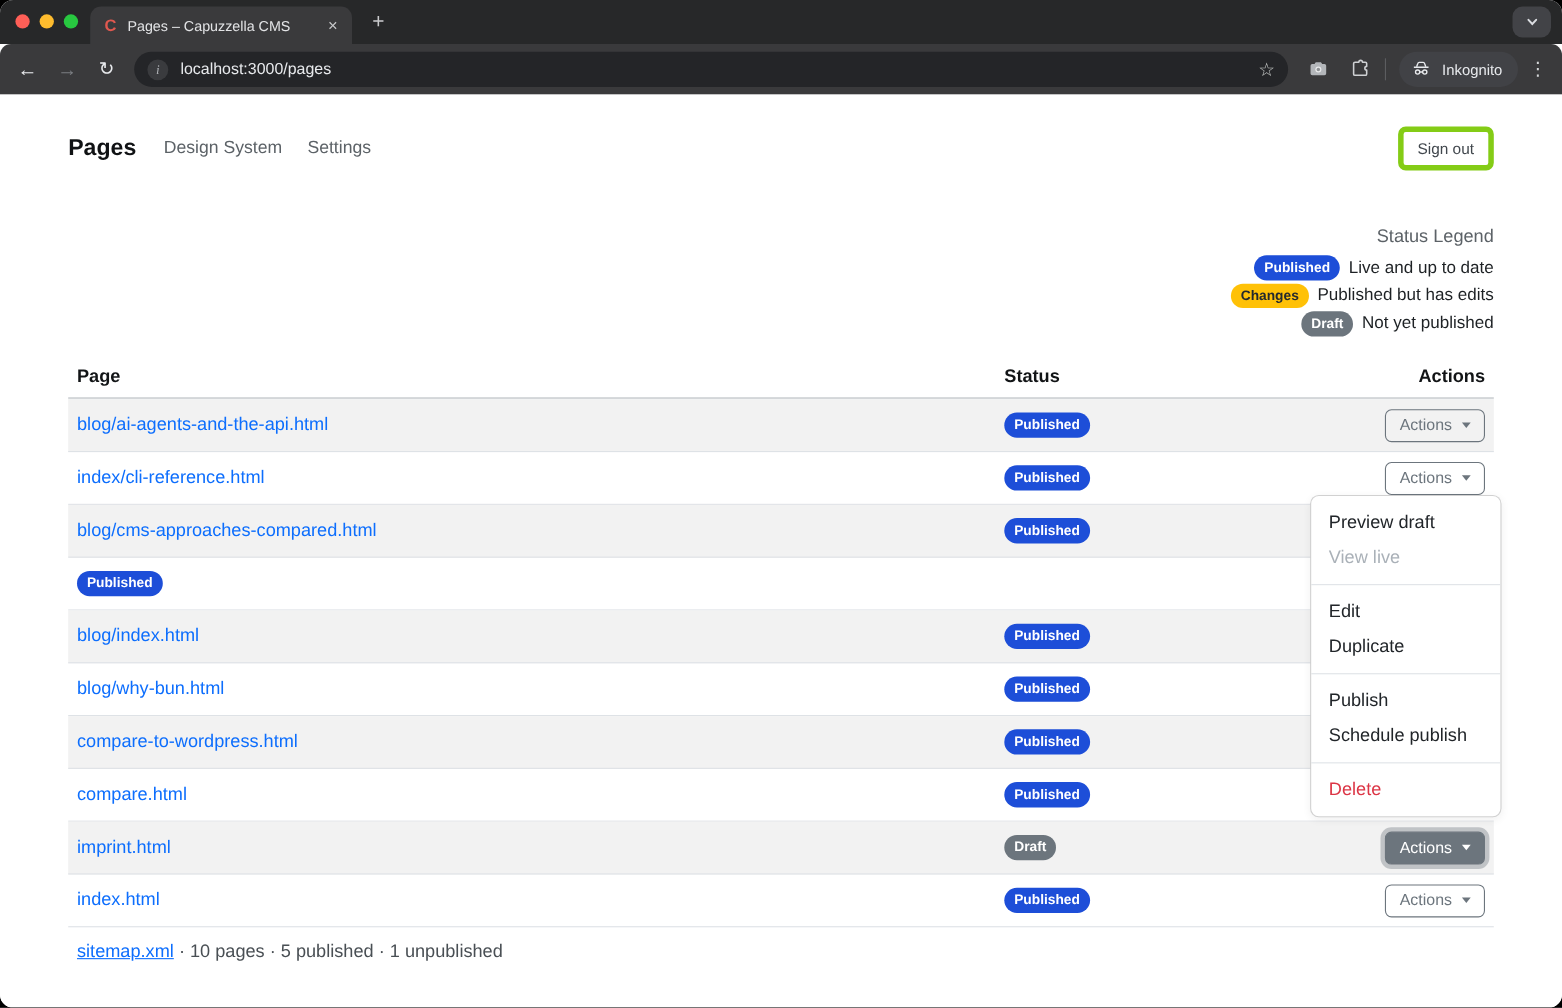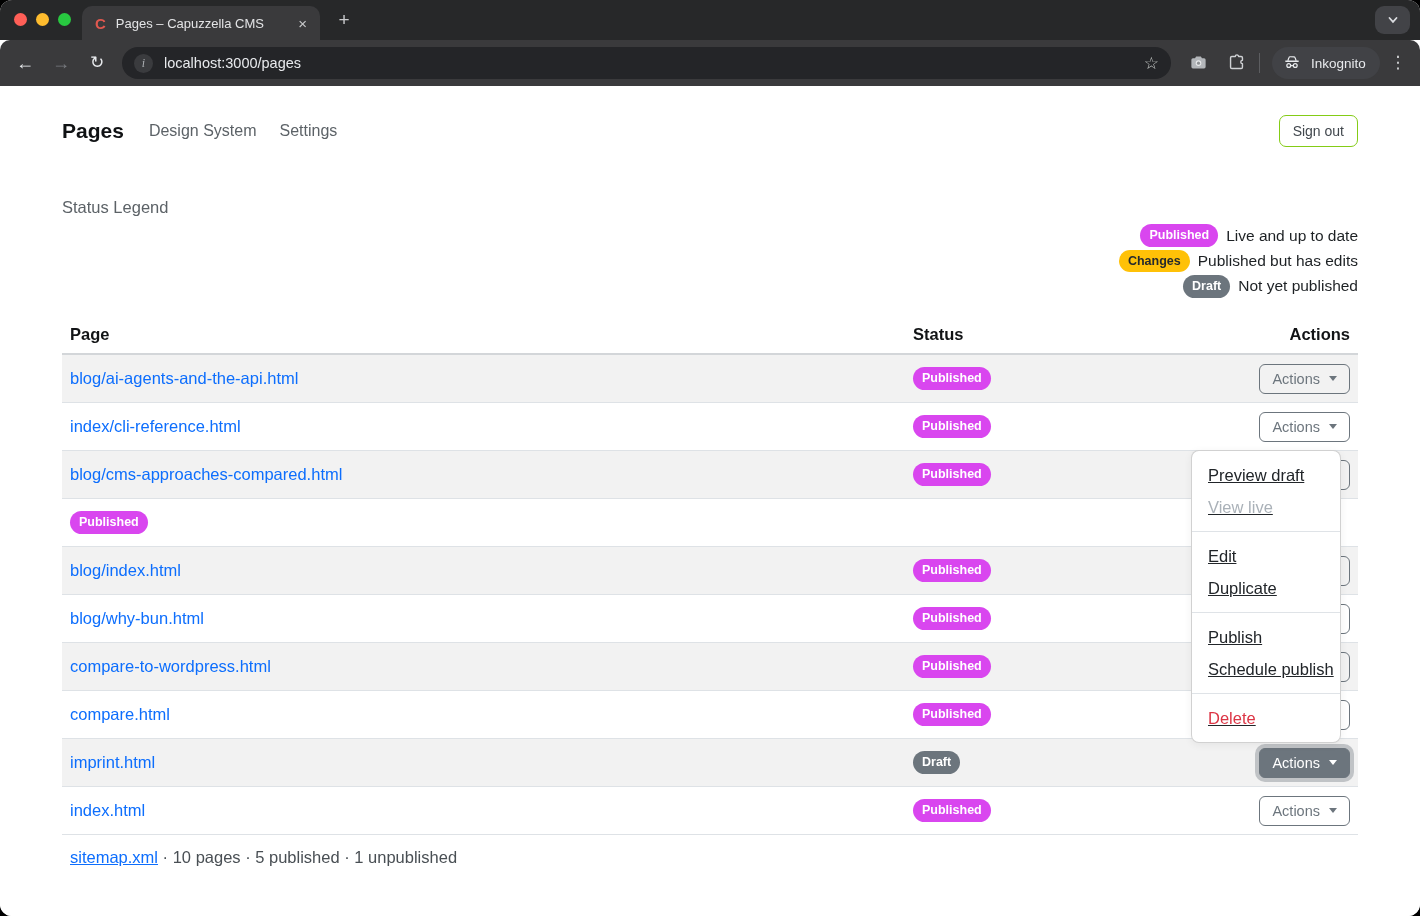--- a/index.html
+++ b/index.html
@@ -58,33 +58,33 @@
 
   
   .content { position:absolute; top:86px; left:0; right:0; bottom:0; background:#fff; color:#212529; }
   .container { width:1296px; margin:0 auto; }
 
   .page-header { display:flex; align-items:center; padding-top:29px; }
   .page-title { font-size:21px; font-weight:600; color:#101214; }
   .top-nav { display:flex; gap:23px; margin-left:25px; }
   .top-nav a { font-size:16px; color:#5c6267; text-decoration:none; }
   .signout-btn {
-    margin-left:auto; background:#fff; border:1px solid #84cc16; color:#41474d;
+    margin-left:auto; background:#fff; border:5px solid #84cc16; color:#41474d;
     font-size:14px; padding:7px 13px; border-radius:7px; font-family:inherit;
   }
 
-  .legend { margin-top:50px; text-align:left; }
+  .legend { margin-top:50px; text-align:right; }
   .legend-title { font-size:16.5px; color:#5c6267; line-height:21px; margin-bottom:5px; }
   .legend-line { display:flex; justify-content:flex-end; align-items:center; gap:8px; height:25.4px; font-size:15.5px; color:#1d2124; }
 
   .badge {
     display:inline-block; font-size:12.5px; font-weight:bold; line-height:1;
     padding:5px 9px 5px; border-radius:50rem; color:#fff;
   }
-  .badge-green  { background:#d946ef; }
+  .badge-green  { background:#1d4ed8; }
   .badge-yellow { background:#ffc107; color:#24292e; }
   .badge-gray   { background:#6c757d; }
 
   .table { margin-top:17px; }
   .thead, .trow { display:grid; grid-template-columns:795px 1fr auto; align-items:center;gap:48px; }
   .thead { height:39px; border-bottom:2px solid #d3d6d9; font-weight:bold; font-size:16.5px; color:#121416; }
   .thead .cell, .trow .cell { padding:0 8px; }
   .th-actions { justify-self:end; }
   .trow { height:48px; border-bottom:1px solid #dee2e6; }
   .tbody .trow:nth-child(odd) { background:#f2f2f2; }
@@ -101,23 +101,23 @@
   .actions-btn.active {
     background:#6c757d; color:#fff; border-color:#6c757d;
     box-shadow:0 0 0 4px rgba(130,138,145,.45);
   }
 
   .table-footer { padding:13px 8px 0; font-size:16.5px; color:#494f54; }
   .table-footer a { color:#0d6efd; text-decoration:underline; }
 
   
   .dropdown-menu {
-    position:absolute; left:1191px; top:364px; width:150px; z-index:10;
+    position:absolute; left:1191px; top:364px; width:174px; z-index:10;
     background:#fff; border:1px solid rgba(0,0,0,.18); border-radius:8px;
-    padding:8px 0; box-shadow:0 2px 8px rgba(0,0,0,.06);text-decoration:underline;
+    padding:8px 0; box-shadow:0 2px 8px rgba(0,0,0,.06);
   }
   .menu-item { padding:4px 16px; font-size:16.5px; line-height:24px; color:#212529; cursor:pointer; white-space:nowrap; }
   .menu-item.disabled { color:#aab1b8; cursor:default; }
   .menu-item.danger { color:#dc3545; }
   .menu-divider { border-top:1px solid #dfe3e7; margin:8px 0; height:0; }
 
   svg { display:block; }
 </style>
 </head>
 <body>

